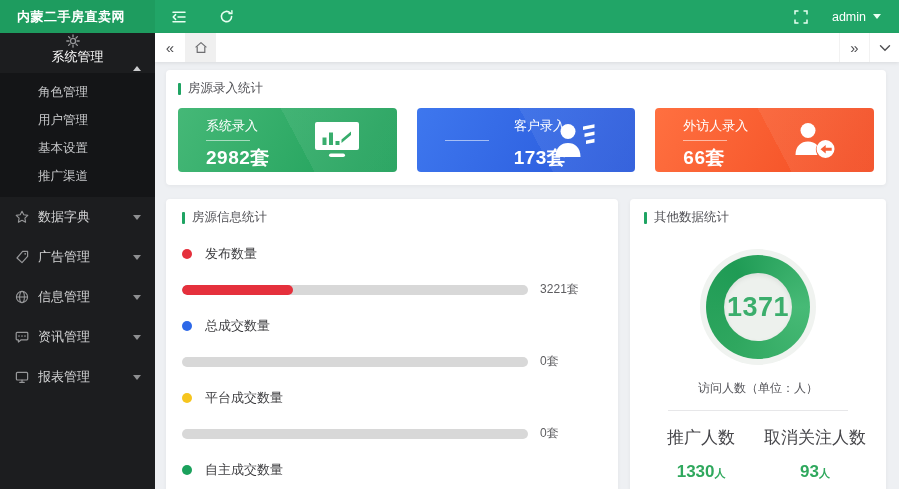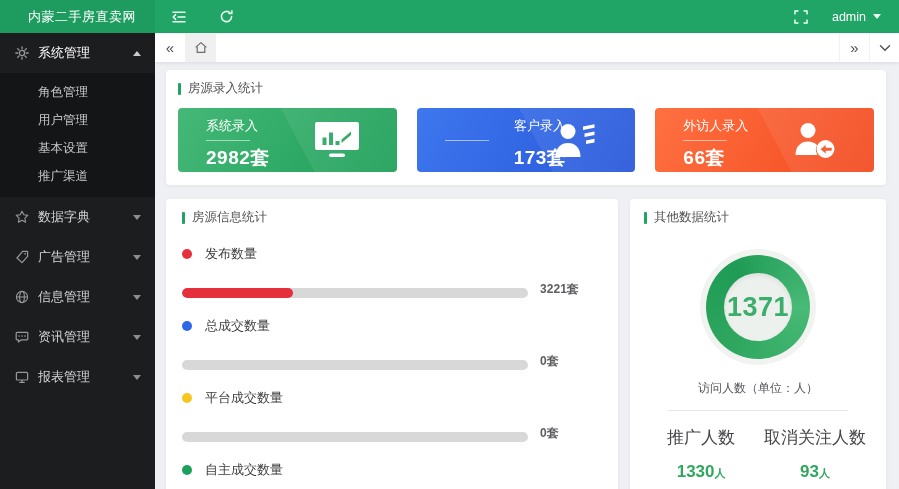--- a/index.html
+++ b/index.html
@@ -4,36 +4,36 @@
 <style>
   * { box-sizing: border-box; }
   html,body { margin:0; padding:0; width:899px; height:489px; overflow:hidden;
     font-family:"Liberation Sans","DejaVu Sans",sans-serif; background:#eef0f3; }
 
   .app { width:899px; height:489px; display:flex; flex-direction:column; }
 
   
   .topbar { height:33px; background:#21a567; display:flex; align-items:center; flex:0 0 33px; color:#fff; }
   .brand { width:155px; height:33px; background:#1e9c5f; display:flex; align-items:center;
-    padding-left:28px; font-size:13px; font-weight:normal; letter-spacing:.5px; color:#fff; }
+    padding-left:17px; font-size:13px; font-weight:bold; letter-spacing:.5px; color:#fff; }
   .top-btn { height:33px; display:flex; align-items:center; justify-content:center;
     padding:0 16px; cursor:pointer; color:#e8fff2; }
   .top-spacer { flex:1; }
   .user-box { display:flex; align-items:center; gap:7px; padding:0 18px 0 10px; height:33px;
     font-size:12.5px; color:#fff; cursor:pointer; }
   .caret-down { width:0; height:0; border-left:4px solid transparent; border-right:4px solid transparent;
     border-top:5px solid #eafff3; }
 
   
   .shell { flex:1; display:flex; min-height:0; }
 
   
   .sidebar { width:155px; flex:0 0 155px; background:#1c1d1f; color:#d2d3d4; overflow:hidden; }
   .menu-item { height:40px; display:flex; align-items:center; padding:0 14px; font-size:13px; cursor:pointer; }
-  .menu-item.active-parent { color:#ffffff; }
+  .menu-item.active-parent { color:#ffffff;flex-direction:column; }
   .mi-icon { width:15px; height:15px; margin-right:9px; color:#97989a; display:inline-flex;
     align-items:center; justify-content:center; flex:0 0 15px; }
   .mi-arrow { margin-left:auto; }
   .arr-up { width:0;height:0;border-left:4px solid transparent;border-right:4px solid transparent;
     border-bottom:5px solid #cbccce; }
   .arr-down { width:0;height:0;border-left:4px solid transparent;border-right:4px solid transparent;
     border-top:5px solid #8e8f91; }
   .submenu { background:#141517; padding:5px 0 7px; }
   .submenu .sm-item { height:28px; line-height:28px; padding-left:38px; font-size:12.5px; color:#c6c7c9; cursor:pointer; }
 
@@ -67,21 +67,21 @@
   .stat-icon { position:absolute; right:38px; top:50%; transform:translateY(-50%); z-index:1; display:flex; }
 
   
   .row2 { display:flex; gap:12px; margin-top:14px; height:330px; }
   .info-card { flex:459 1 0; padding:10px 16px; min-width:0; }
   .other-card { flex:249 1 0; padding:10px 14px; min-width:0; display:flex; flex-direction:column; }
 
   .p-label-row { display:flex; align-items:center; margin-top:19px; }
   .dot { width:10px; height:10px; border-radius:50%; margin-right:13px; flex:0 0 10px; }
   .p-label { font-size:13px; color:#3c3c3f; }
-  .p-bar-row { display:flex; align-items:flex-end; margin-top:18px;font-weight:bold; }
+  .p-bar-row { display:flex; align-items:center; margin-top:18px; }
   .track { flex:1; height:10px; border-radius:5px; background:#d8d8d8; overflow:hidden; }
   .fill { height:10px; border-radius:5px; width:0; }
   .p-value { width:62px; margin-left:12px; font-size:12px; color:#5d5d60; flex:0 0 62px; }
 
   
   .donut-wrap { display:flex; justify-content:center; margin-top:29px; }
   .donut { width:104px; height:104px; border-radius:50%;
     background:conic-gradient(from 210deg,#2fa75f,#1f9b55,#47ba76,#2fa75f);
     box-shadow:0 0 0 6px #f0f3f0; display:flex; align-items:center; justify-content:center; }
   .donut-inner { width:68px; height:68px; border-radius:50%; background:#edf1ed;

